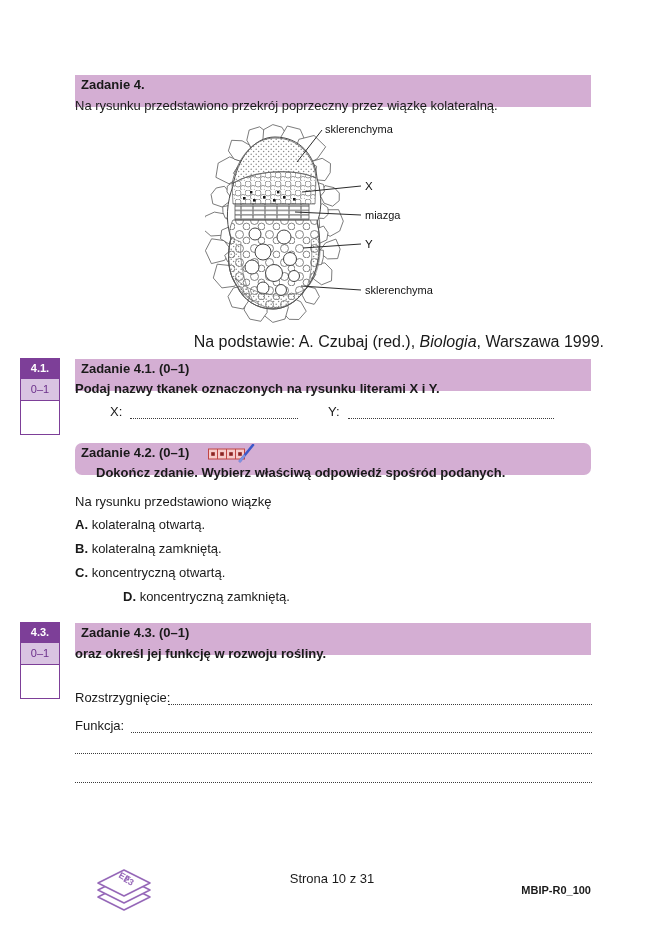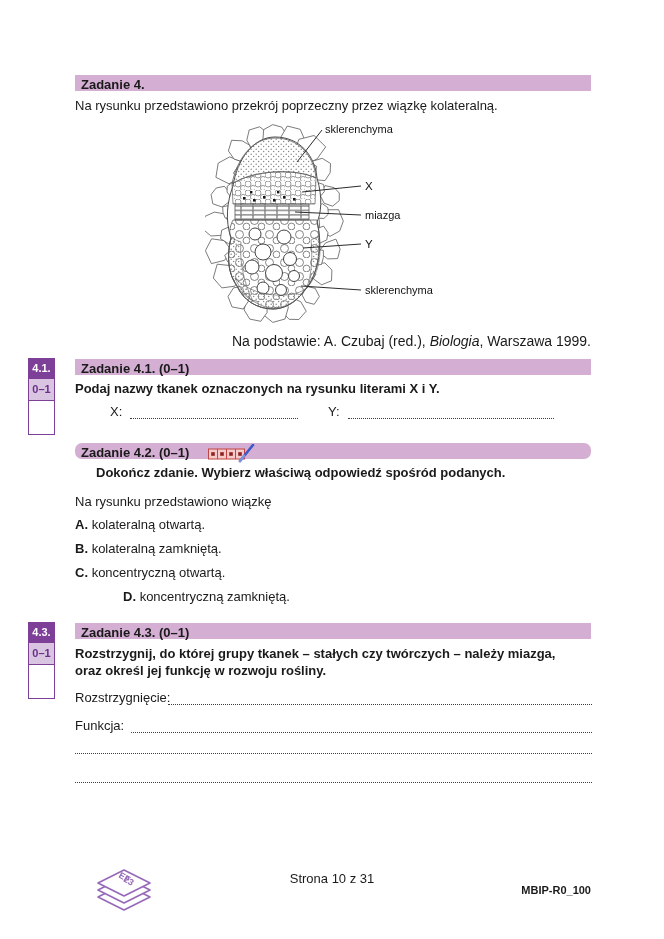--- a/index.html
+++ b/index.html
@@ -1,28 +1,28 @@
 <!DOCTYPE html>
 <html><head>
 <meta charset="utf-8">
 <style>
   html,body{margin:0;padding:0;background:#fff;}
   .page{position:relative;width:664px;height:939px;background:#fff;overflow:hidden;
         font-family:"Liberation Sans",sans-serif;color:#1a1a1a;}
-  .bar{position:absolute;left:75px;width:516px;height:16px;background:#d4aed3;
+  .bar{position:absolute;left:75px;width:516px;height:32px;background:#d4aed3;
        font-size:13px;font-weight:bold;line-height:19px;padding-left:6px;box-sizing:border-box;}
   .txt{position:absolute;font-size:13px;line-height:16px;}
   .bold{font-weight:bold;}
   .dots{position:absolute;height:14px;border-bottom:1.6px dotted #3c3c3c;}
-  .sidebox{position:absolute;left:28px;width:27px;border:1.6px solid #7d3f98;box-sizing:border-box;background:#f0abfc;}
+  .sidebox{position:absolute;left:20px;width:40px;border:1.6px solid #7d3f98;box-sizing:border-box;background:#f0abfc;}
   .cell-badge{background:#7d3f98;color:#fff;font-size:11px;font-weight:bold;text-align:center;height:19px;line-height:19px;}
-  .cell-points{background:#d9c4e2;color:#6b2f8a;font-size:11px;font-weight:bold;text-align:center;height:21px;line-height:21px;
+  .cell-points{background:#d9c4e2;color:#6b2f8a;font-size:11px;font-weight:normal;text-align:center;height:21px;line-height:21px;
                border-top:1.6px solid #7d3f98;border-bottom:1.6px solid #7d3f98;}
   .cell-empty{background:#fff;height:33px;}
-  .src{position:absolute;right:73px;top:333px;font-size:14px;}
+  .src{position:absolute;right:60px;top:333px;font-size:16px;}
   .opt{position:absolute;left:75px;font-size:13px;}
   .footer-page{position:absolute;left:0;right:0;top:871px;text-align:center;font-size:13px;}
   .footer-code{position:absolute;right:73px;top:884px;font-size:11px;font-weight:bold;}
   svg text{font-family:"Liberation Sans",sans-serif;}
 </style>
 </head>
 <body>
 
 <div class="page">
 
@@ -197,21 +197,20 @@
   <div class="sidebox" style="top:622px;">
     <div class="cell-badge">4.3.</div>
     <div class="cell-points">0–1</div>
     <div class="cell-empty"></div>
   </div>
 
   <div class="bar" style="top:623px;">
     <span>Zadanie 4.3. (0–1)</span>
   </div>
   <div class="txt bold" style="left:75px;top:645px;width:520px;line-height:17px;">
-    <span style="display:block;">Rozstrzygnij, do której grupy tkanek – stałych czy twórczych – należy miazga,</span>
     <span style="display:block;">oraz określ jej funkcję w rozwoju rośliny.</span>
   </div>
   <div class="txt" style="left:75px;top:690px;">Rozstrzygnięcie:</div>
   <div class="dots" style="left:168px;top:690px;width:424px;"></div>
   <div class="txt" style="left:75px;top:718px;">Funkcja:</div>
   <div class="dots" style="left:131px;top:718px;width:461px;"></div>
   <div class="dots" style="left:75px;top:739px;width:517px;"></div>
   <div class="dots" style="left:75px;top:768px;width:517px;"></div>
 
   <svg style="position:absolute;left:93px;top:868px;" width="62" height="56" viewBox="0 0 62 56">

